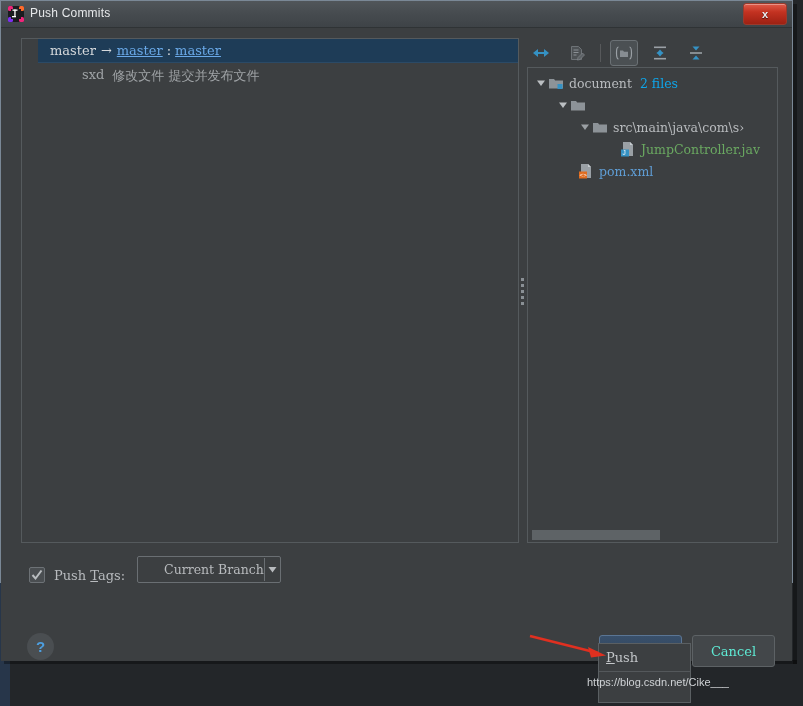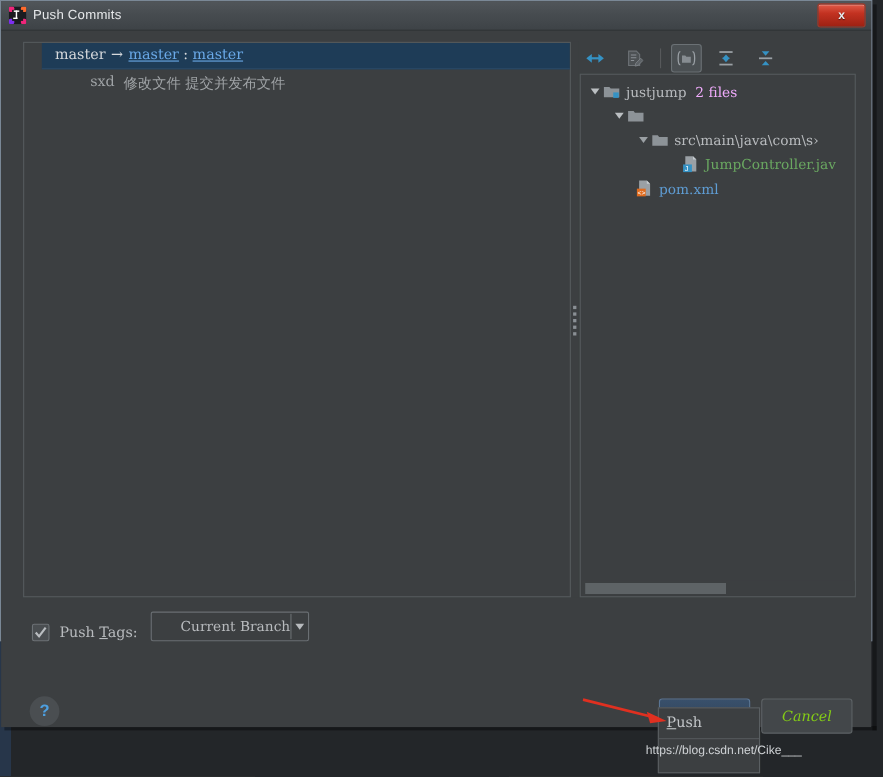--- a/index.html
+++ b/index.html
@@ -227,21 +227,21 @@
     font-family: "DejaVu Serif", serif;
     cursor: pointer;
   }
   .twist {
     width: 14px; height: 22px;
     display: flex; align-items: center; justify-content: center;
     cursor: pointer;
   }
   .twist svg { display:block; }
   .tlabel { color: #b8bbbe; margin-left: 5px; }
-  .tcount { color: #f0abfc; margin-left: 8px; }
+  .tcount { color: #0ea5e9; margin-left: 8px; }
   .tlabel.java { color: #6aa861; }
   .tlabel.xml { color: #5f9dd4; }
   .ticon { width: 16px; height: 16px; flex: 0 0 16px; }
 
   
   .hscroll {
     position: absolute;
     left: 1px; bottom: 1px;
     width: 249px; height: 13px;
     background: #3c3f41;
@@ -342,23 +342,22 @@
     left: 691px; top: 607px;
     width: 81px; height: 30px;
     background: #43474a;
     border: 1px solid #5d6265;
     border-radius: 3px;
     display: flex; align-items: center; justify-content: center;
     cursor: pointer;
   }
   .cancel-btn .lbl {
     font-size: 13px;
-    color: #84cc16;
-    font-family: "DejaVu Serif", serif;
-    font-style: italic;
+    color: #5eead4;
+    font-family: "DejaVu Serif", serif;
   }
 
   
   .popup {
     position: absolute;
     left: 598px; top: 643px;
     width: 93px; height: 60px;
     background: #3c3f41;
     border: 1px solid #5a5f62;
     box-sizing: border-box;
@@ -512,21 +511,21 @@
               <svg width="10" height="10" viewBox="0 0 10 10">
                   <polygon points="1,2.5 9,2.5 5,8" fill="#bbbfc2"></polygon>
                 </svg>
             </span>
             <span class="ticon">
               <svg width="16" height="16" viewBox="0 0 16 16">
                 <path d="M1 4 h5 l1.2 1.5 h7.8 v8 h-14 z" fill="#8d9398"></path>
                 <rect x="9.5" y="9" width="5" height="5" fill="#3592c4"></rect>
               </svg>
             </span>
-            <span class="tlabel">justjump</span>
+            <span class="tlabel">document</span>
             <span class="tcount">2 files</span>
           </div>
 
           <div class="tnode" style="left:28px; top:26px;">
             <span class="twist">
               <svg width="10" height="10" viewBox="0 0 10 10">
                   <polygon points="1,2.5 9,2.5 5,8" fill="#bbbfc2"></polygon>
                 </svg>
             </span>
             <span class="ticon">

